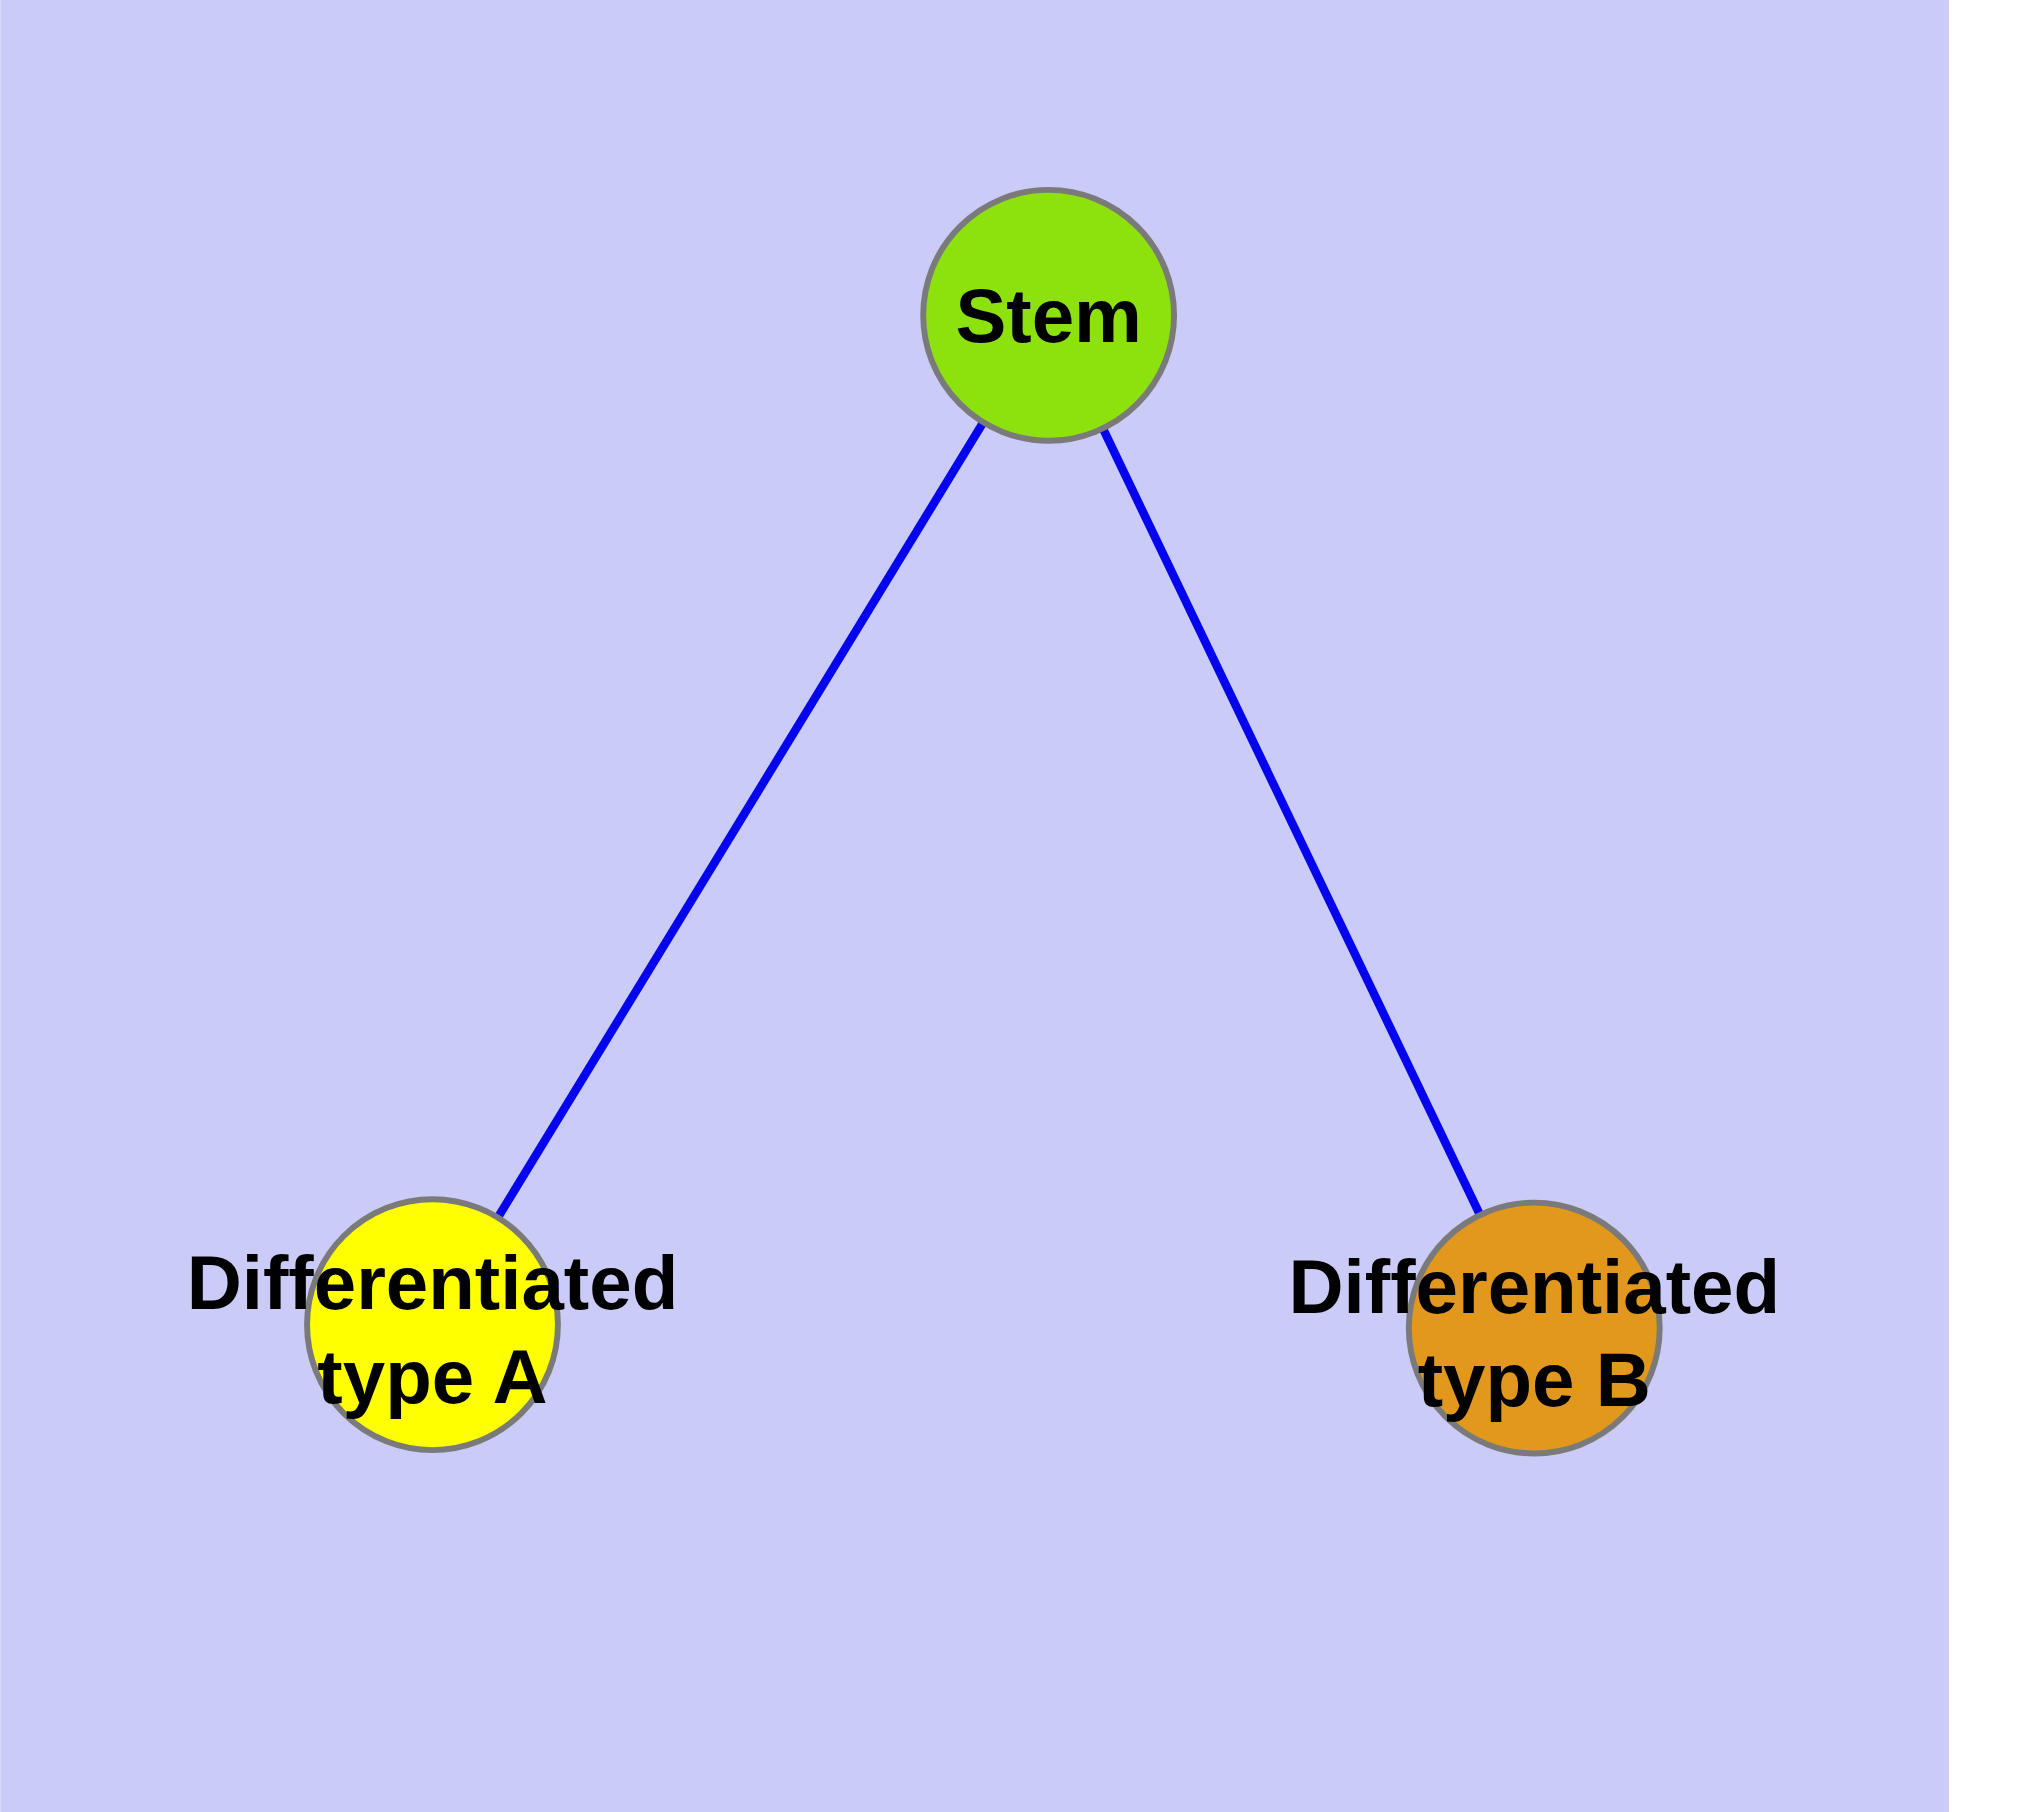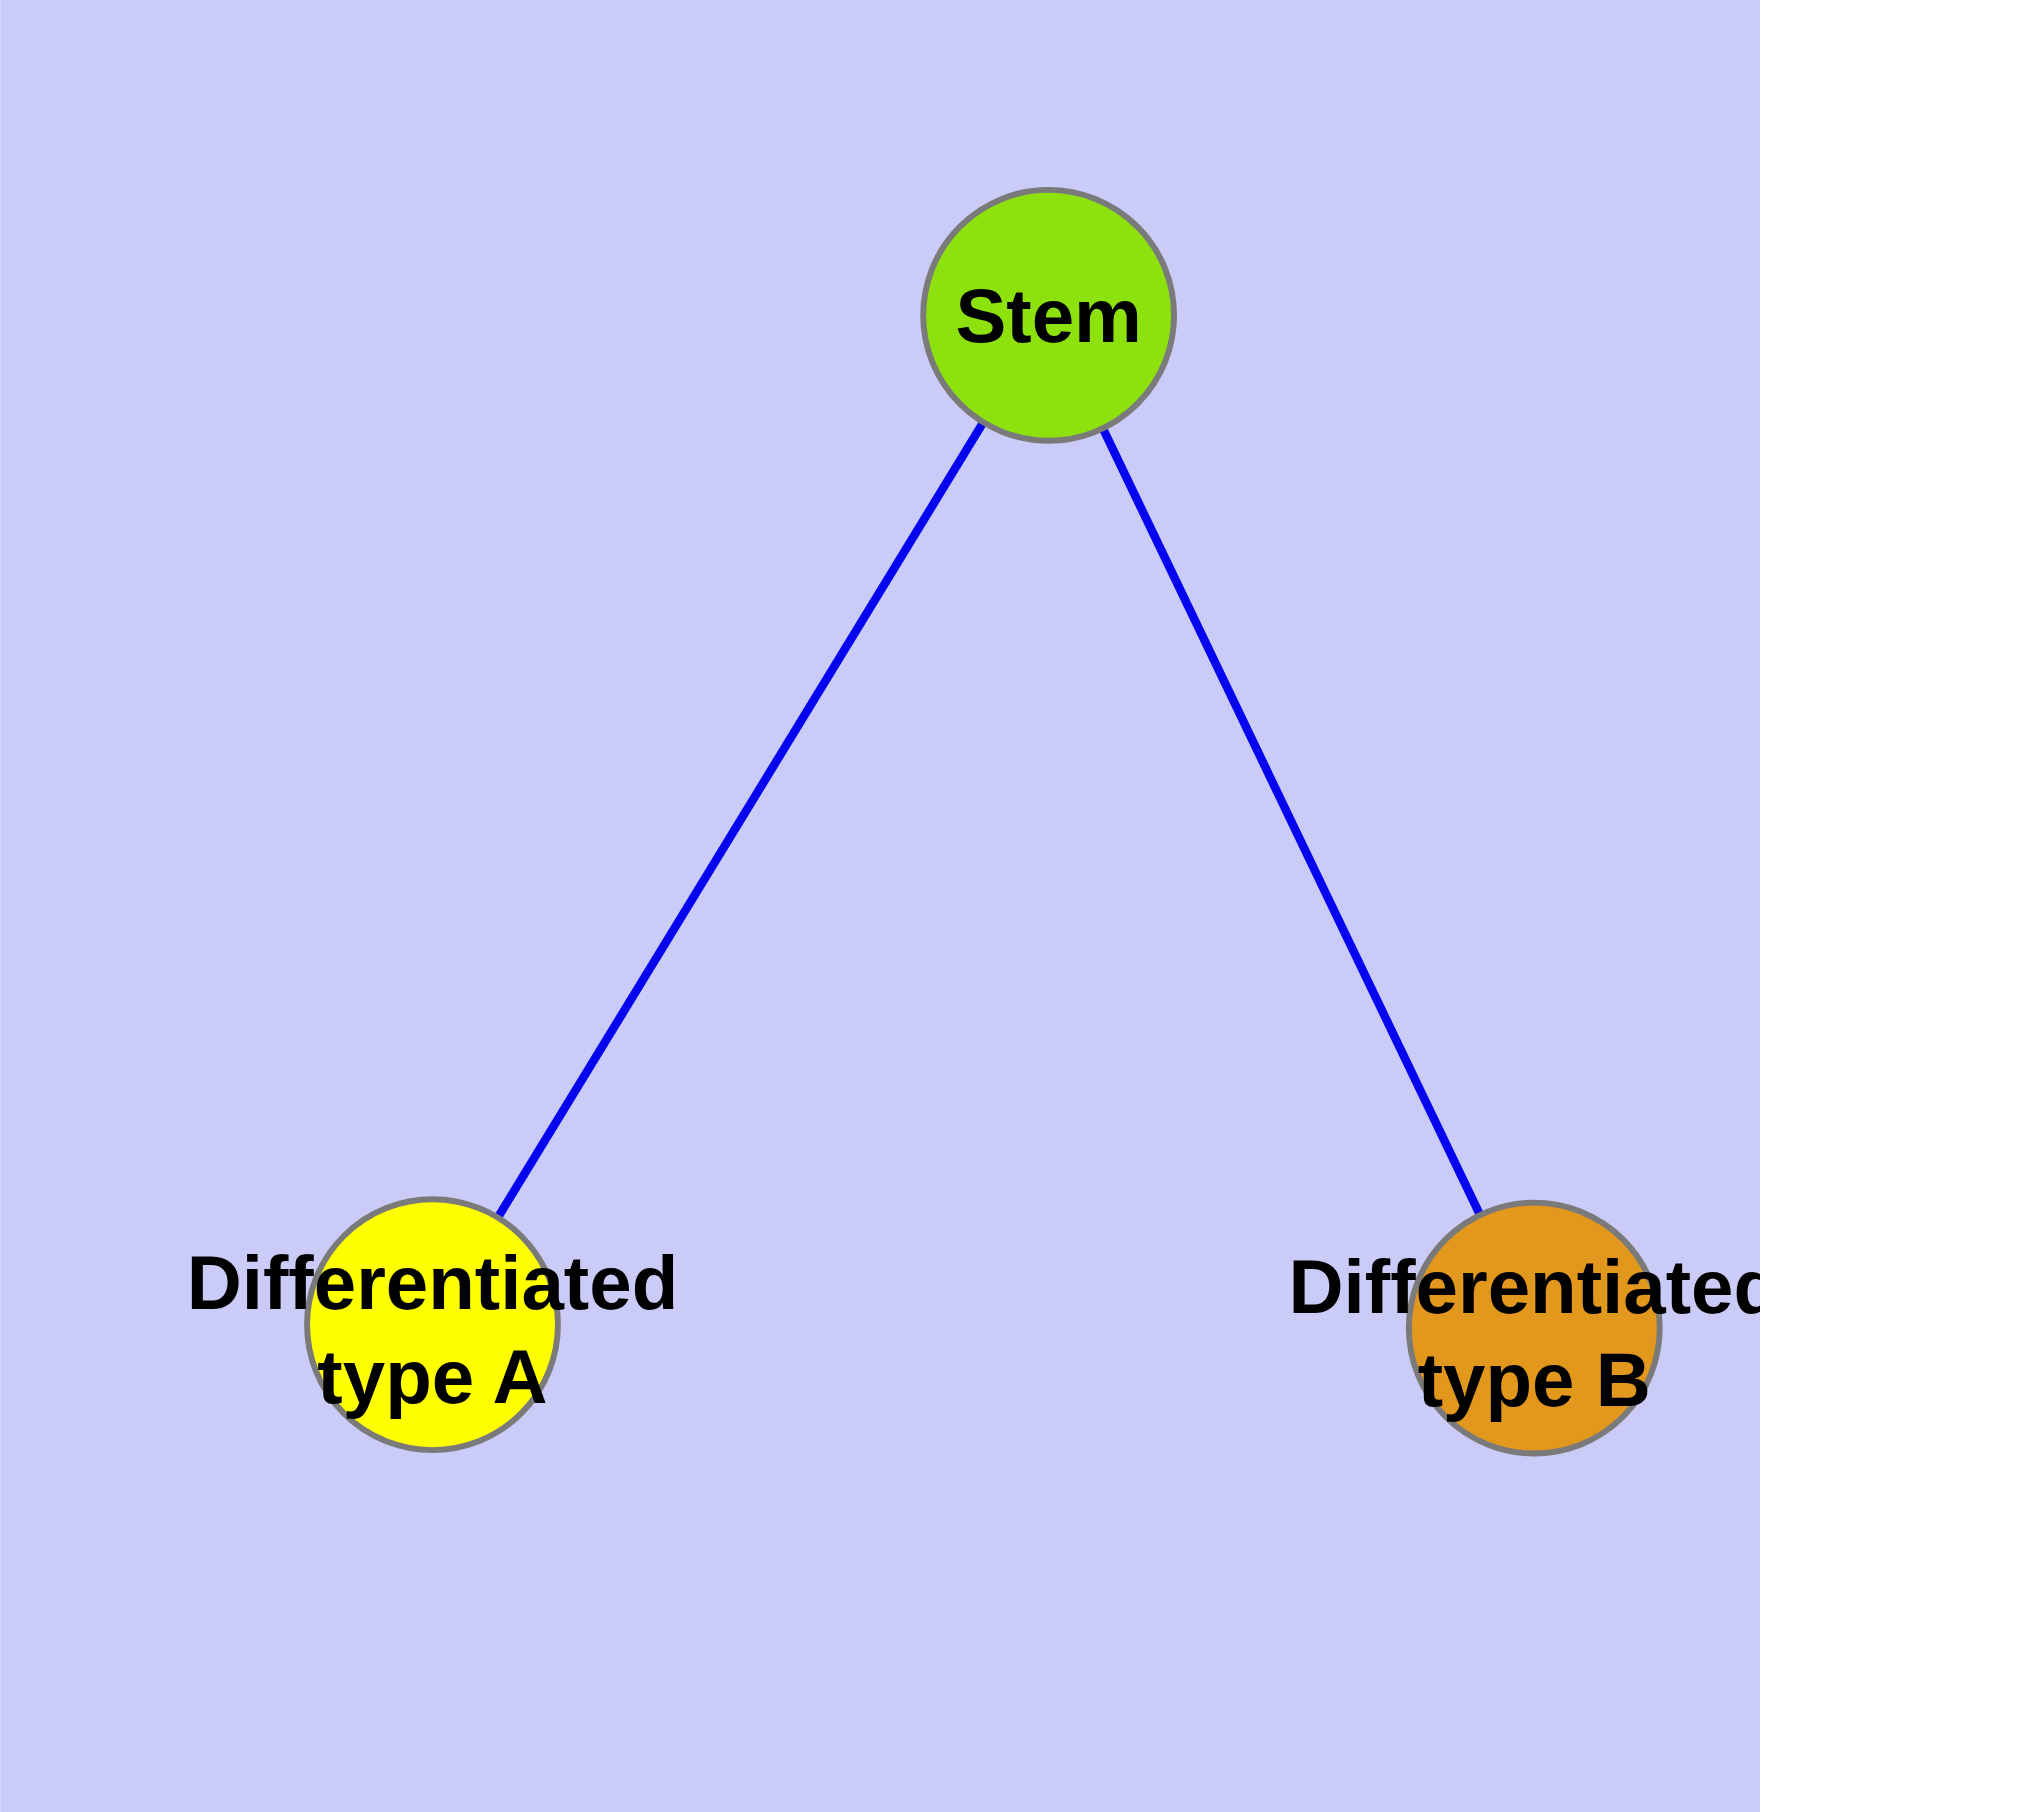--- a/index.html
+++ b/index.html
@@ -1,21 +1,21 @@
 <!DOCTYPE html>
 <html style="font-size:13.6px"><head>
 <meta charset="utf-8">
 <style>
   html, body {
     margin: 0;
     padding: 0;
     background: #ffffff;
   }
   .canvas {
-    width: 1760px;
+    width: 1949px;
     height: 1812px;
     position: relative;
     overflow: hidden;
   }
   svg {
     display: block;
     width: 2021px;
     height: 1812px;
   }
   .edge {

